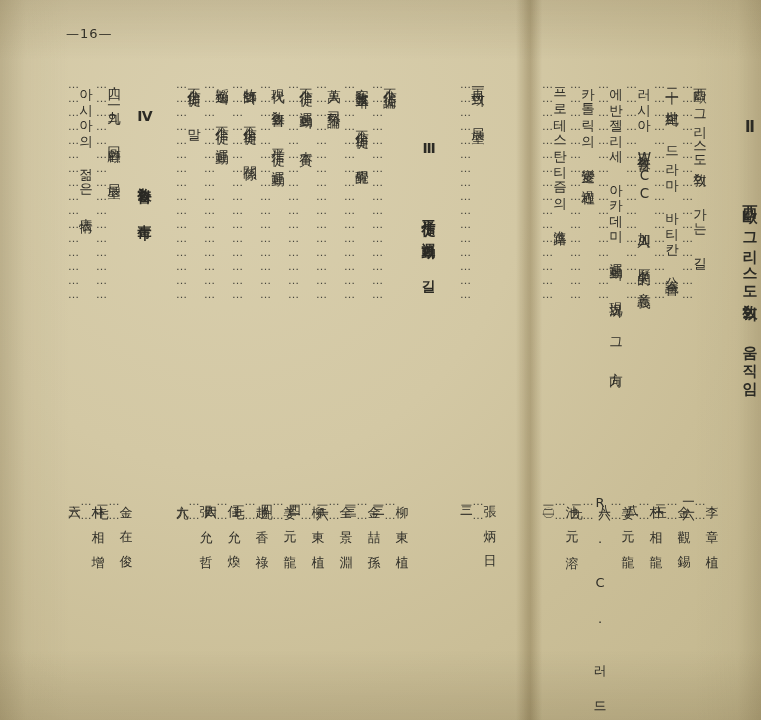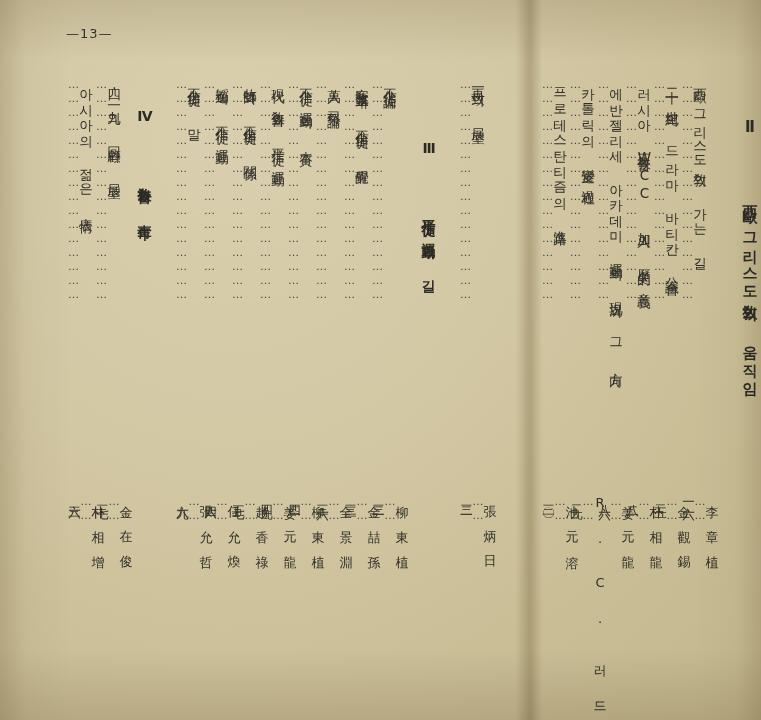--- a/index.html
+++ b/index.html
@@ -130,21 +130,21 @@
   }
 </style>
 </head>
 <body>
 
 <div id="page">
 
   <div id="grain"></div>
   <div id="gutter"></div>
 
-  <div class="page-number">—13—</div>
+  <div class="page-number">—16—</div>
 
   <div class="toc">
 
     <div class="section-head" style="top:118px; left:740px;">
       <span class="section-num">Ⅱ</span>
       <span class="section-gap"></span>
       <span>西歐 그리스도敎의 움직임</span>
     </div>
 
     <div class="entry" style="top:78px; left:682px;">

